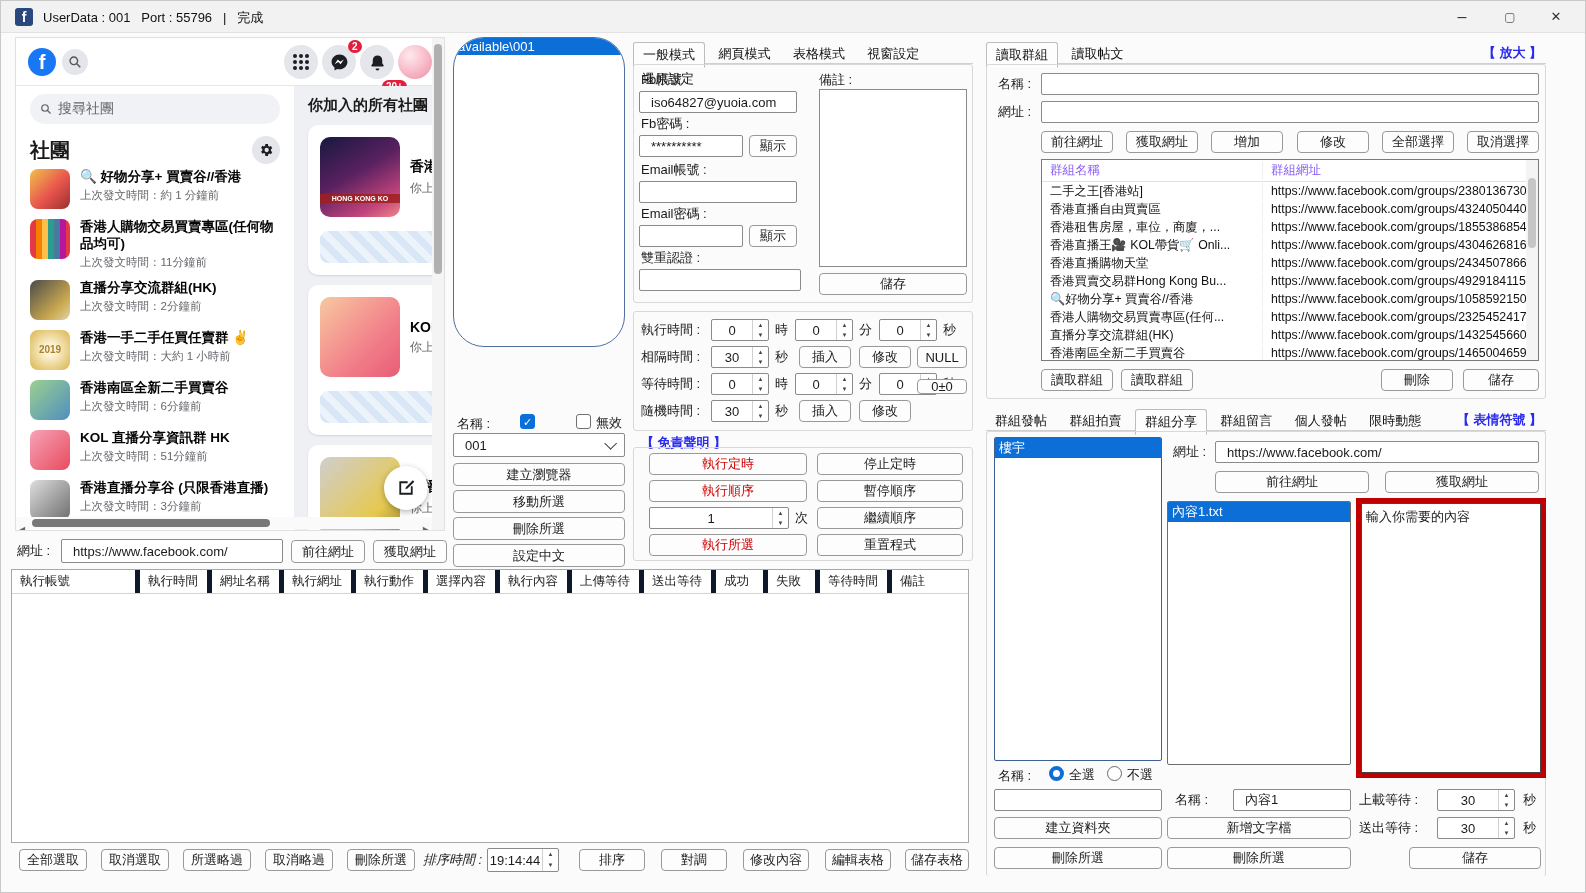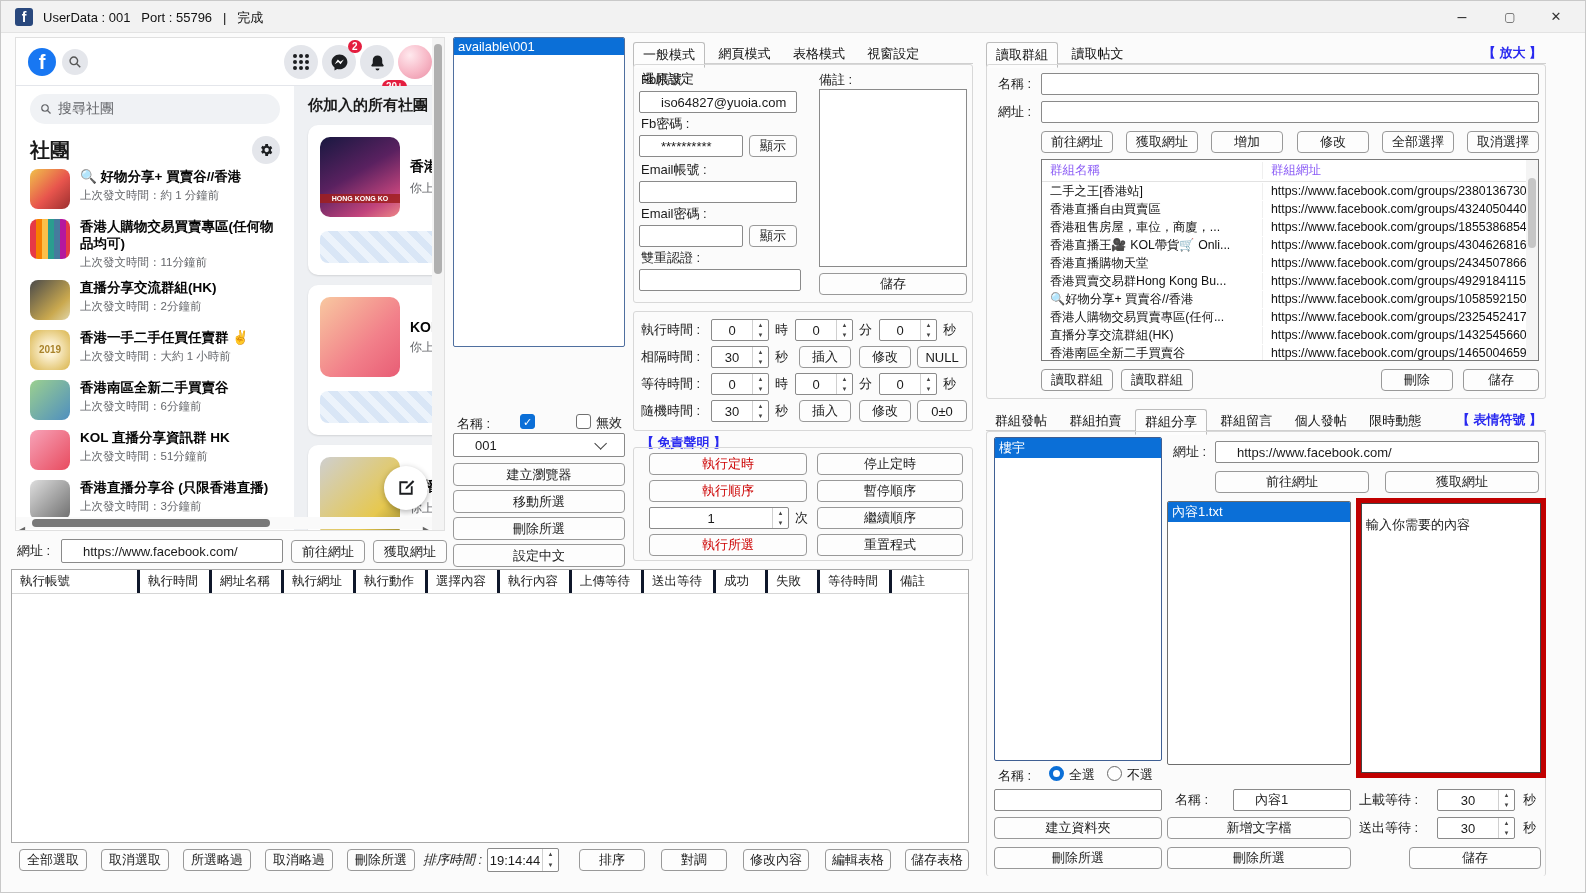--- a/index.html
+++ b/index.html
@@ -14,21 +14,21 @@
   .appicon::after{content:"f";}
   .wtitle{left:42px;top:8px;font-size:13px;color:#111;white-space:pre;}
   .wc{top:0;width:46px;height:32px;text-align:center;line-height:32px;color:#333;font-size:13px;}
   .wc.min::after{content:"–";font-size:16px;}
   .wc.max::after{content:"▢";font-size:12px;color:#555;}
   .wc.cls::after{content:"✕";}
   
   .b{background:#fdfdfd;border:1px solid #999;border-radius:4px;font-size:13px;text-align:center;
      display:flex;align-items:center;justify-content:center;cursor:default;white-space:nowrap;}
   .b.red{color:#cc0000;}
-  .inp{background:#fff;border:1px solid #8a8a8a;border-radius:2px;font-size:13px;padding:0 21px;
+  .inp{background:#fff;border:1px solid #8a8a8a;border-radius:2px;font-size:13px;padding:0 11px;
        display:flex;align-items:center;white-space:nowrap;overflow:hidden;text-align:right;}
   .lbl{font-size:13px;display:flex;align-items:center;white-space:nowrap;}
   .gb{border:1px solid #d8d8d8;border-radius:3px;}
   .lst{background:#fff;border:1px solid #6d6d6d;border-radius:2px;overflow:hidden;}
   .sel{background:#0b6fd7;color:#fff;font-size:13px;padding:1px 4px;white-space:nowrap;overflow:hidden;}
   .tab{font-size:13px;padding:3px 9px;color:#111;display:inline-block;}
   .tab.on{background:#fdfdfd;border:1px solid #bdbdbd;border-bottom:1px solid #fdfdfd;border-radius:3px 3px 0 0;position:relative;top:1px;}
   .blue{color:#2a2af0;font-weight:bold;font-size:13px;white-space:nowrap;}
   
   .spin{display:flex;background:#fff;border:1px solid #8a8a8a;border-radius:2px;align-items:stretch;}
@@ -86,21 +86,21 @@
   .hsb .th{position:absolute;top:2px;height:8px;border-radius:4px;background:#787878;}
   .arrL::after{content:"◀";font-size:8px;color:#666;}
   .arrR::after{content:"▶";font-size:8px;color:#666;}
   
   .rtab{background:#fff;border:1px solid #7a7a7a;overflow:hidden;}
   .rhead{display:flex;border-bottom:1px solid #e2e2e2;height:21px;align-items:center;font-size:12.5px;color:#8b5cf6;}
   .rrow{display:flex;height:18px;align-items:center;font-size:12.3px;color:#111;}
   .cell-n{width:212px;padding-left:8px;white-space:nowrap;overflow:hidden;flex:0 0 212px;border-right:1px solid #efefef;}
   .cell-u{padding-left:8px;white-space:nowrap;overflow:hidden;flex:1;}
   .xhead{display:flex;height:23px;border-bottom:1px solid #d6d6d6;background:#fff;align-items:center;}
-  .xcell{font-size:12.5px;padding-left:8px;white-space:nowrap;overflow:hidden;box-sizing:border-box;border-right:3px solid #0f172a;height:100%;display:flex;align-items:center;}
+  .xcell{font-size:12.5px;padding-left:8px;white-space:nowrap;overflow:hidden;box-sizing:border-box;border-right:5px solid #0f172a;height:100%;display:flex;align-items:center;}
   svg{display:block;}
 </style>
 </head>
 <body>
 
 <div class="window">
 
   <div class="a titlebar">
     <span class="a appicon"></span>
     <span class="a wtitle">UserData : 001   Port : 55796   |   完成</span>
@@ -277,21 +277,21 @@
     </div>
   </div>
 
   <span class="a lbl" style="left:16px;top:538px;height:24px;">網址 :</span>
   <div class="a inp" style="left:60px;top:538px;width:222px;height:24px;">
     <span>https://www.facebook.com/</span>
   </div>
   <div class="a b" style="left:290px;top:539px;width:74px;height:23px;">前往網址</div>
   <div class="a b" style="left:372px;top:539px;width:74px;height:23px;">獲取網址</div>
 
-  <div class="a lst" style="left:452px;top:36px;width:172px;height:310px;border-color:#4f6f9f;">
+  <div class="a lst" style="left:452px;top:36px;width:172px;height:310px;border-color:#4f6f9f;border-radius:31px;">
     <div class="sel">available\001</div>
   </div>
   <span class="a lbl" style="left:456px;top:414px;">名稱 :</span>
   <span class="a cb on" style="left:519px;top:413px;"></span>
   <span class="a lbl" style="left:539px;top:433px;">可用</span>
   <span class="a cb" style="left:575px;top:413px;"></span>
   <span class="a lbl" style="left:595px;top:413px;">無效</span>
   <div class="a inp" style="left:452px;top:432px;width:172px;height:24px;justify-content:space-between;">
     <span>001</span>
     <span style="width:8px;height:8px;border-right:1.6px solid #444;border-bottom:1.6px solid #444;transform:rotate(45deg) translateY(-3px);"></span>
@@ -405,21 +405,21 @@
   <div class="a spin" style="left:710px;top:399px;width:58px;height:22px;">
       <span class="v">30</span>
       <span class="ar">
         <span class="up"></span>
         <span class="dn"></span>
       </span>
     </div>
   <span class="a lbl" style="left:774px;top:401px;">秒</span>
   <div class="a b" style="left:798px;top:399px;width:52px;height:22px;">插入</div>
   <div class="a b" style="left:858px;top:399px;width:52px;height:22px;">修改</div>
-  <div class="a b" style="left:916px;top:399px;width:50px;height:22px;">0±0</div>
+  <div class="a b" style="left:916px;top:378px;width:50px;height:15px;">0±0</div>
 
   <span class="a blue" style="left:640px;top:433px;">【 免責聲明 】</span>
   <div class="a gb" style="left:632px;top:446px;width:340px;height:114px;"></div>
   <div class="a b red" style="left:648px;top:452px;width:158px;height:22px;">執行定時</div>
   <div class="a b" style="left:816px;top:452px;width:146px;height:22px;">停止定時</div>
   <div class="a b red" style="left:648px;top:479px;width:158px;height:22px;">執行順序</div>
   <div class="a b" style="left:816px;top:479px;width:146px;height:22px;">暫停順序</div>
   <div class="a spin" style="left:648px;top:506px;width:140px;height:22px;">
       <span class="v">1</span>
       <span class="ar">
@@ -543,21 +543,21 @@
     <div class="sel">內容1.txt</div>
   </div>
   <span class="a lbl" style="left:1174px;top:790px;">名稱 :</span>
   <div class="a inp" style="left:1232px;top:788px;width:118px;height:22px;">
       <span>內容1</span>
     </div>
   <div class="a b" style="left:1166px;top:816px;width:184px;height:22px;">新增文字檔</div>
   <div class="a b" style="left:1166px;top:846px;width:184px;height:22px;">刪除所選</div>
 
   <div class="a" style="left:1355px;top:497px;width:190px;height:280px;border:5px solid #c00000;background:#fff;">
-    <div style="width:100%;height:100%;border:1px solid #444;box-sizing:border-box;font-size:13px;padding:12px 4px;">輸入你需要的內容</div>
+    <div style="width:100%;height:100%;border:1px solid #444;box-sizing:border-box;font-size:13px;padding:4px 4px;">輸入你需要的內容</div>
   </div>
   <span class="a lbl" style="left:1358px;top:790px;">上載等待 :</span>
   <div class="a spin" style="left:1436px;top:788px;width:78px;height:22px;">
       <span class="v">30</span>
       <span class="ar">
         <span class="up"></span>
         <span class="dn"></span>
       </span>
     </div>
   <span class="a lbl" style="left:1522px;top:790px;">秒</span>

